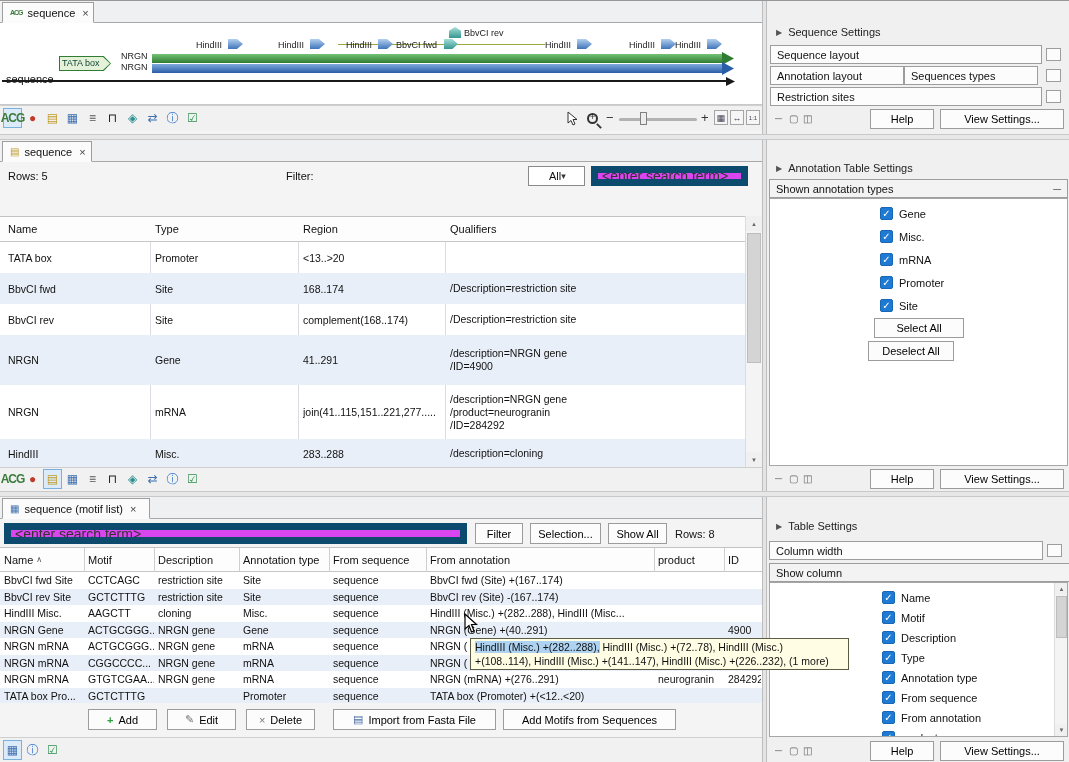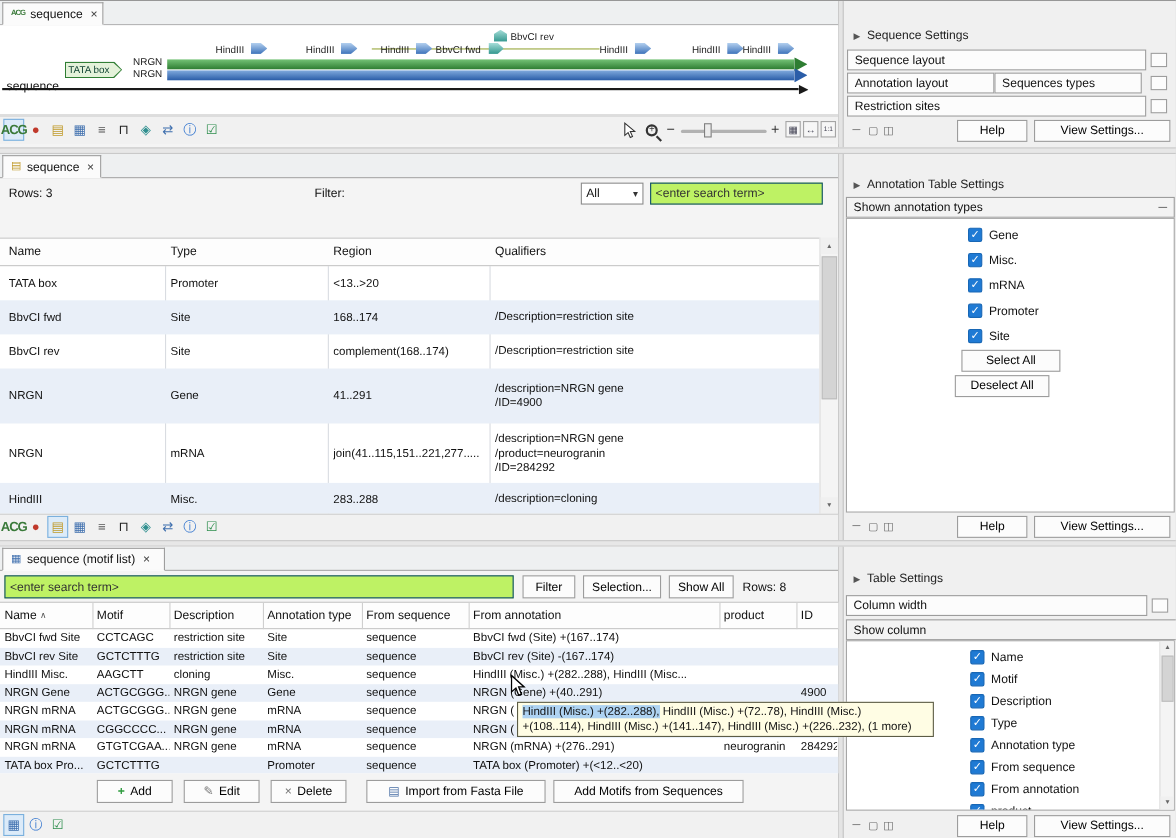--- a/index.html
+++ b/index.html
@@ -46,23 +46,23 @@
 .parrow{font-size:8px;color:#555}
 .gbar{position:absolute;height:19px;background:#fcfcfc;border:1px solid #9d9d9d;display:flex;align-items:center;justify-content:space-between;padding:0 6px;white-space:nowrap}
 .gbar.flat{background:#f3f3f3}
 .gdash{color:#555;font-size:11px}
 .sidebox{position:absolute;width:15px;height:13px;background:#fcfcfc;border:1px solid #9d9d9d}
 .btn{position:absolute;background:#fcfcfc;border:1px solid #9c9c9c;display:flex;align-items:center;justify-content:center;gap:5px;white-space:nowrap;font-size:11px}
 .white-area{position:absolute;background:#fff;border:1px solid #a6a6a6;overflow:hidden}
 .cbrow{position:absolute;display:flex;align-items:center;gap:6px;white-space:nowrap}
 .cb{width:13px;height:13px;background:#1f7ad4;border:1px solid #1867b5;color:#fff;font-size:10px;line-height:11px;text-align:center;border-radius:2px;flex:0 0 auto}
 .wicon{position:absolute;color:#666;font-size:10px}
-.dropdown{position:absolute;background:#fff;border:1px solid #8a8a8a;display:flex;align-items:center;justify-content:space-between;padding:0 4px}
+.dropdown{position:absolute;background:#fff;border:1px solid #8a8a8a;display:flex;align-items:center;justify-content:space-between;padding:0 20px}
 .dd-chev{color:#333;font-size:9px}
-.input{position:absolute;border:1px solid #0c4a6e;background:#bef264;font-family:"Liberation Sans",sans-serif;font-size:11px;color:#333;padding:0 4px}
+.input{position:absolute;border:7px solid #0c4a6e;background:#d946ef;font-family:"Liberation Sans",sans-serif;font-size:14px;color:#333;padding:0 4px}
 .tablebox{position:absolute;background:#fff;border-top:1px solid #c3c3c3;overflow:hidden}
 .thead{position:absolute;left:0;right:0;background:#fdfdfd;border-bottom:1px solid #c6c6c6}
 .thc{position:absolute;top:0;height:100%;display:flex;align-items:center;color:#111;white-space:nowrap;overflow:hidden}
 .tsep{position:absolute;top:0;bottom:0;width:1px;background:#d9dce1}
 .hsep{position:absolute;width:1px;background:#cfcfcf}
 .trow{position:absolute;left:0;overflow:hidden}
 .trow.alt{background:#e9eff8}
 .tcell{position:absolute;top:0;height:100%;display:flex;align-items:center;white-space:nowrap;overflow:hidden;font-size:10.5px}
 .qual{white-space:pre-line;line-height:13px}
 .mc0{left:8px;width:138px}.mc1{left:155px;width:140px}.mc2{left:303px;width:138px}.mc3{left:450px;width:292px}
@@ -196,21 +196,21 @@
 
   <div class="pane-left" style="left:0;top:139px;width:763px;height:351px">
     <div class="tabbar">
       <div class="tab" style="width:90px">
         <span class="ticon ic-gold">▤</span>
         <span>sequence</span>
         <span class="close">×</span>
       </div>
     </div>
 
-    <span class="abs" style="left:8px;top:30px">Rows: 3</span>
+    <span class="abs" style="left:8px;top:30px">Rows: 5</span>
     <span class="abs" style="left:286px;top:30px">Filter:</span>
     <div class="dropdown" style="left:528px;top:26px;width:57px;height:20px">
       <span>All</span>
       <span class="dd-chev">▾</span>
     </div>
     <input class="input" style="left: 591px; top: 26px; width: 157px; height: 20px;" value="&lt;enter search term&gt;">
 
     <div class="tablebox" style="left:0;top:76px;width:745px;height:251px">
       <div class="tsep" style="left:150px"></div>
       <div class="tsep" style="left:298px"></div>

